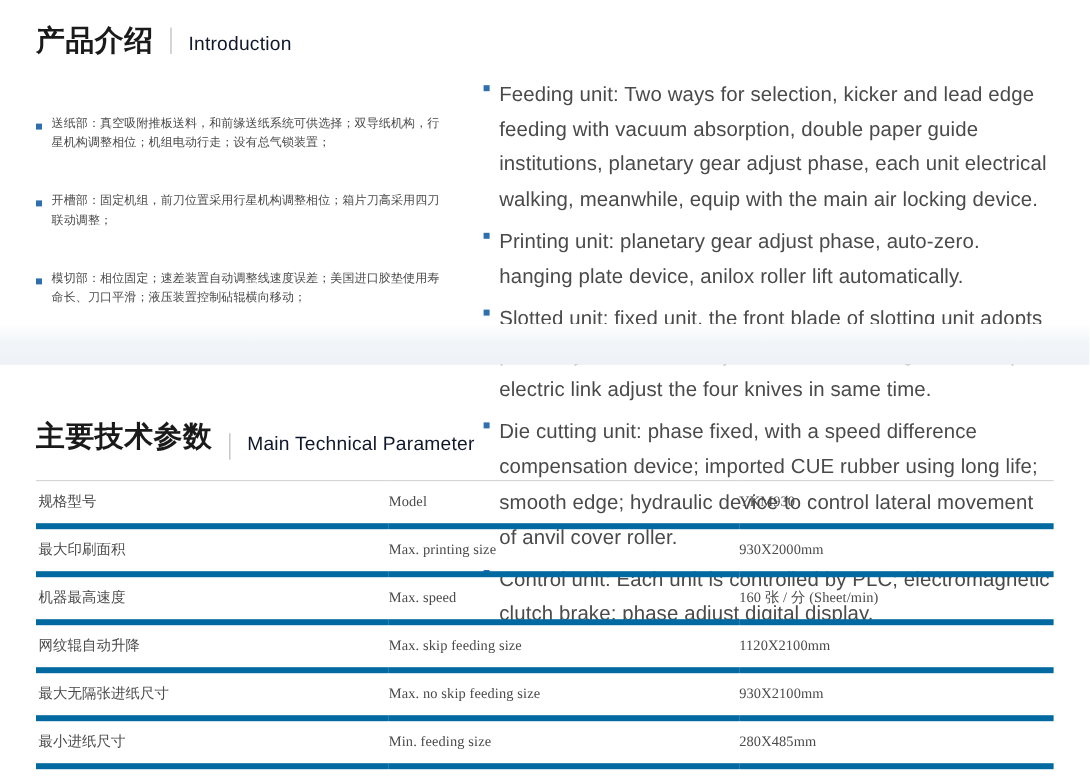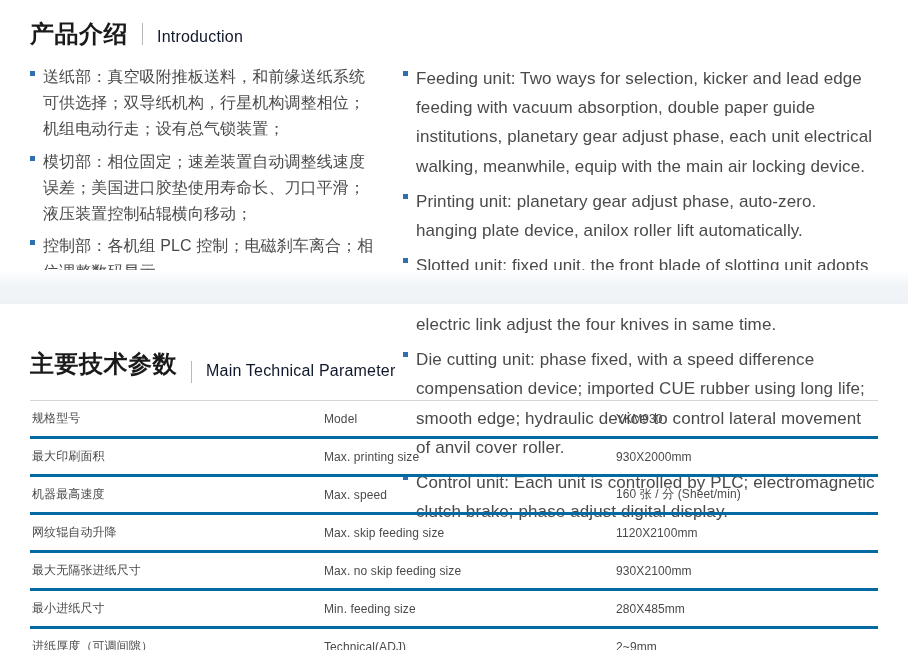--- a/index.html
+++ b/index.html
@@ -73,22 +73,23 @@
   ul.bullets li::before {
     content: "";
     position: absolute;
     left: 0;
     top: 7px;
     width: 5px;
     height: 5px;
     background: #2f6fb0;
   }
   .intro-col.left ul.bullets li {
-    font-size: 16px;
+    font-size: 10px;
     letter-spacing: 0.1px;
+    margin-top: 32px;
   }
   .intro-col.right ul.bullets li {
     font-size: 17px;
     letter-spacing: 0.1px;
     line-height: 1.72;
     margin-bottom: 6px;
   }
 
   
   .band {
@@ -109,21 +110,22 @@
     padding: 18px 30px 0 30px;
   }
   .section-params .heading { margin-bottom: 20px; align-items: flex-end; }
 
   table.params {
     width: 100%;
     border-collapse: collapse;
     font-size: 12px;
   }
   table.params tr {
-    border-bottom: 3px solid #0369a1;
+    border-bottom: 5px solid #0369a1;
+    font-family: Liberation Serif, serif;
   }
   table.params tr:first-child {
     border-top: 1px solid #d6d6d6;
   }
   table.params td {
     padding: 9px 0 9px 0;
     color: #4a4a4a;
     vertical-align: middle;
     letter-spacing: 0.1px;
   }
@@ -140,20 +142,21 @@
     <span class="heading-cn">产品介绍</span>
     <span class="heading-divider"></span>
     <span class="heading-en">Introduction</span>
   </div>
 
   <div class="intro-cols">
 
     <div class="intro-col left">
       <ul class="bullets">
         <li>送纸部：真空吸附推板送料，和前缘送纸系统可供选择；双导纸机构，行星机构调整相位；机组电动行走；设有总气锁装置；</li>
+        <li>开槽部：固定机组，前刀位置采用行星机构调整相位；箱片刀高采用四刀联动调整；</li>
         <li>模切部：相位固定；速差装置自动调整线速度误差；美国进口胶垫使用寿命长、刀口平滑；液压装置控制砧辊横向移动；</li>
         <li>控制部：各机组 PLC 控制；电磁刹车离合；相位调整数码显示。</li>
       </ul>
     </div>
 
     <div class="intro-col right">
       <ul class="bullets">
         <li>Feeding unit: Two ways for selection, kicker and lead edge feeding with vacuum absorption, double paper guide institutions, planetary gear adjust phase, each unit electrical walking, meanwhile, equip with the main air locking device.</li>
         <li>Printing unit: planetary gear adjust phase, auto-zero. hanging plate device, anilox roller lift automatically.</li>
         <li>Slotted unit: fixed unit, the front blade of slotting unit adopts planetary mechanism adjustment, the slotting blade adopt electric link adjust the four knives in same time.</li>

